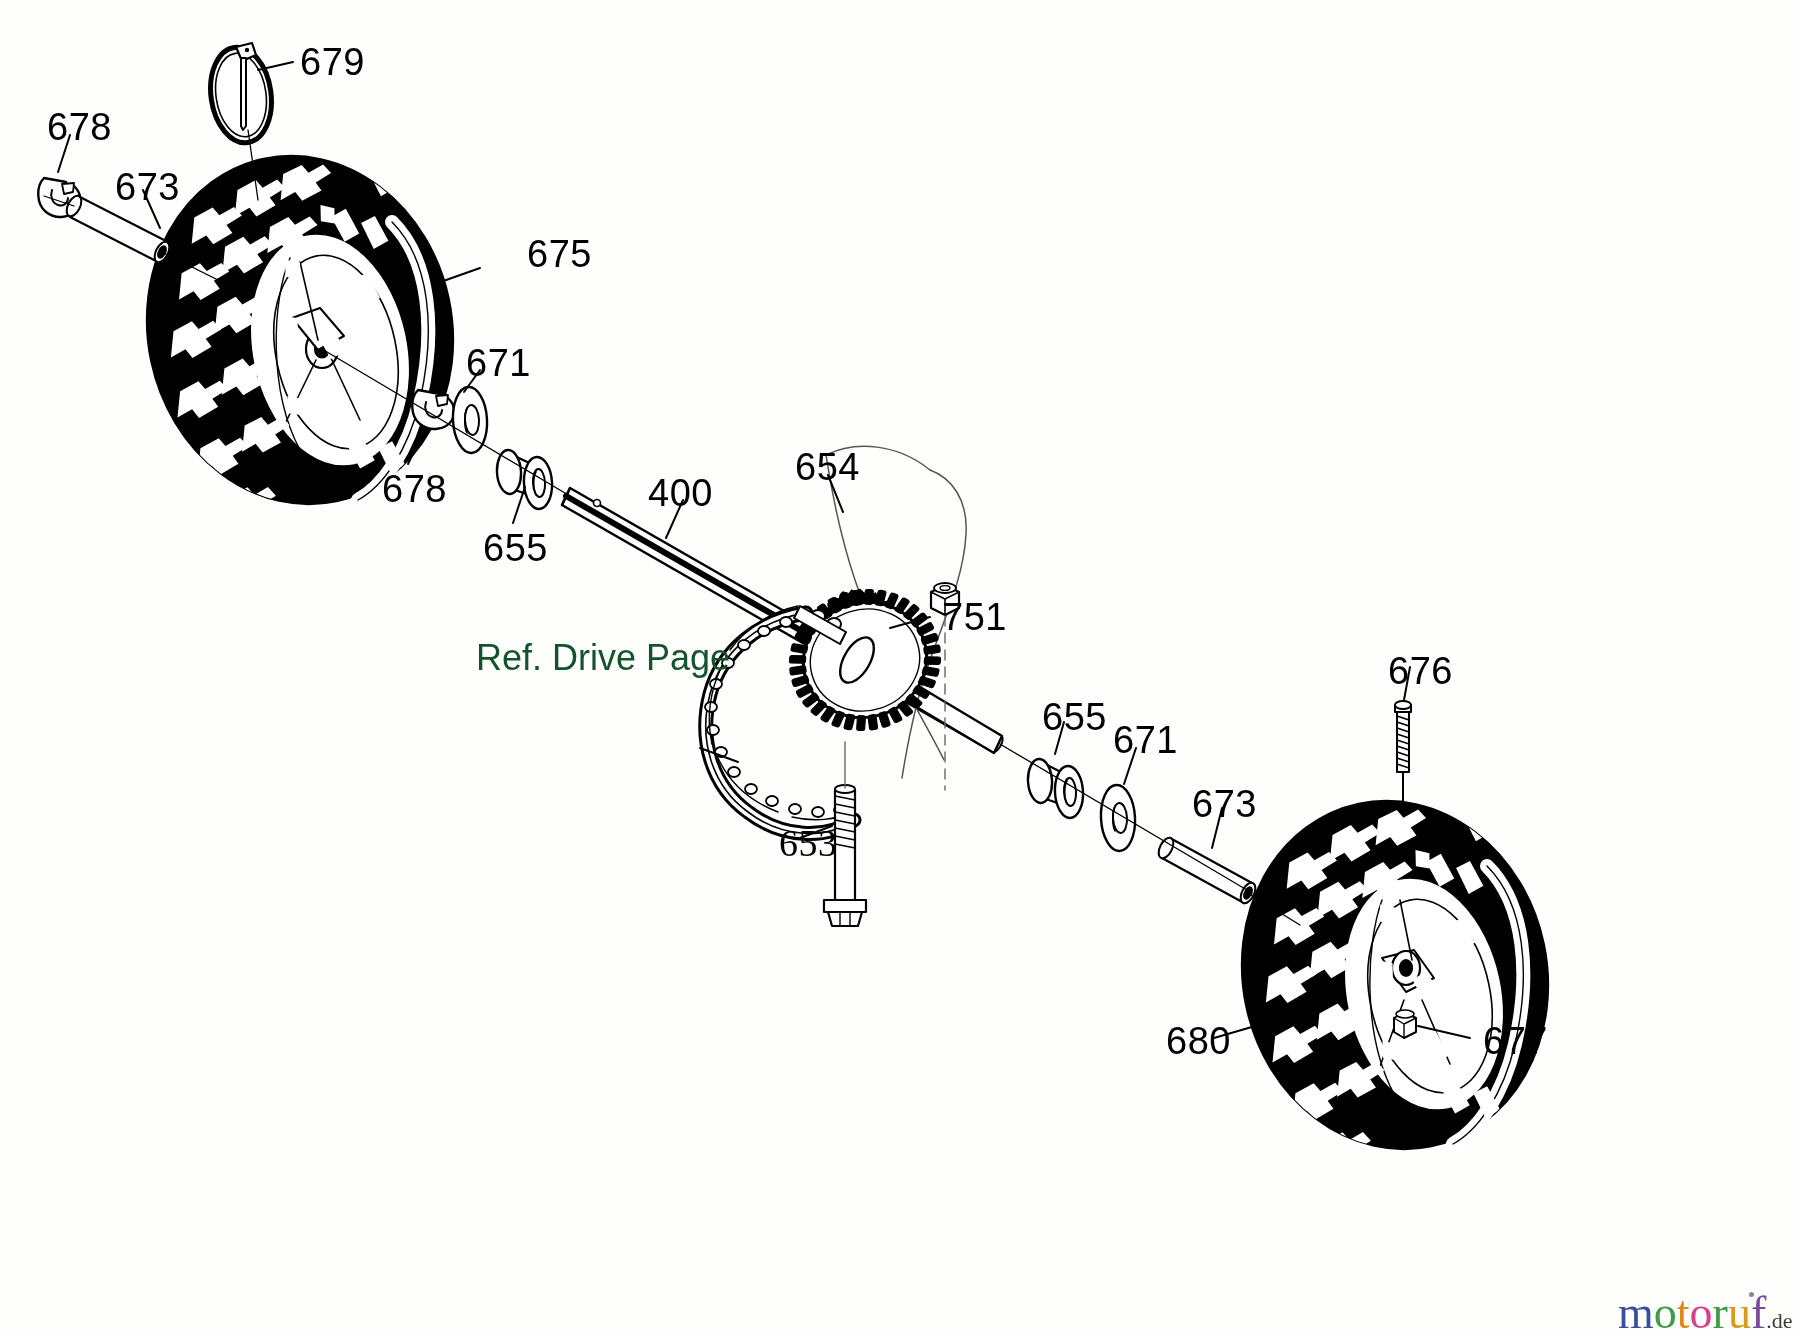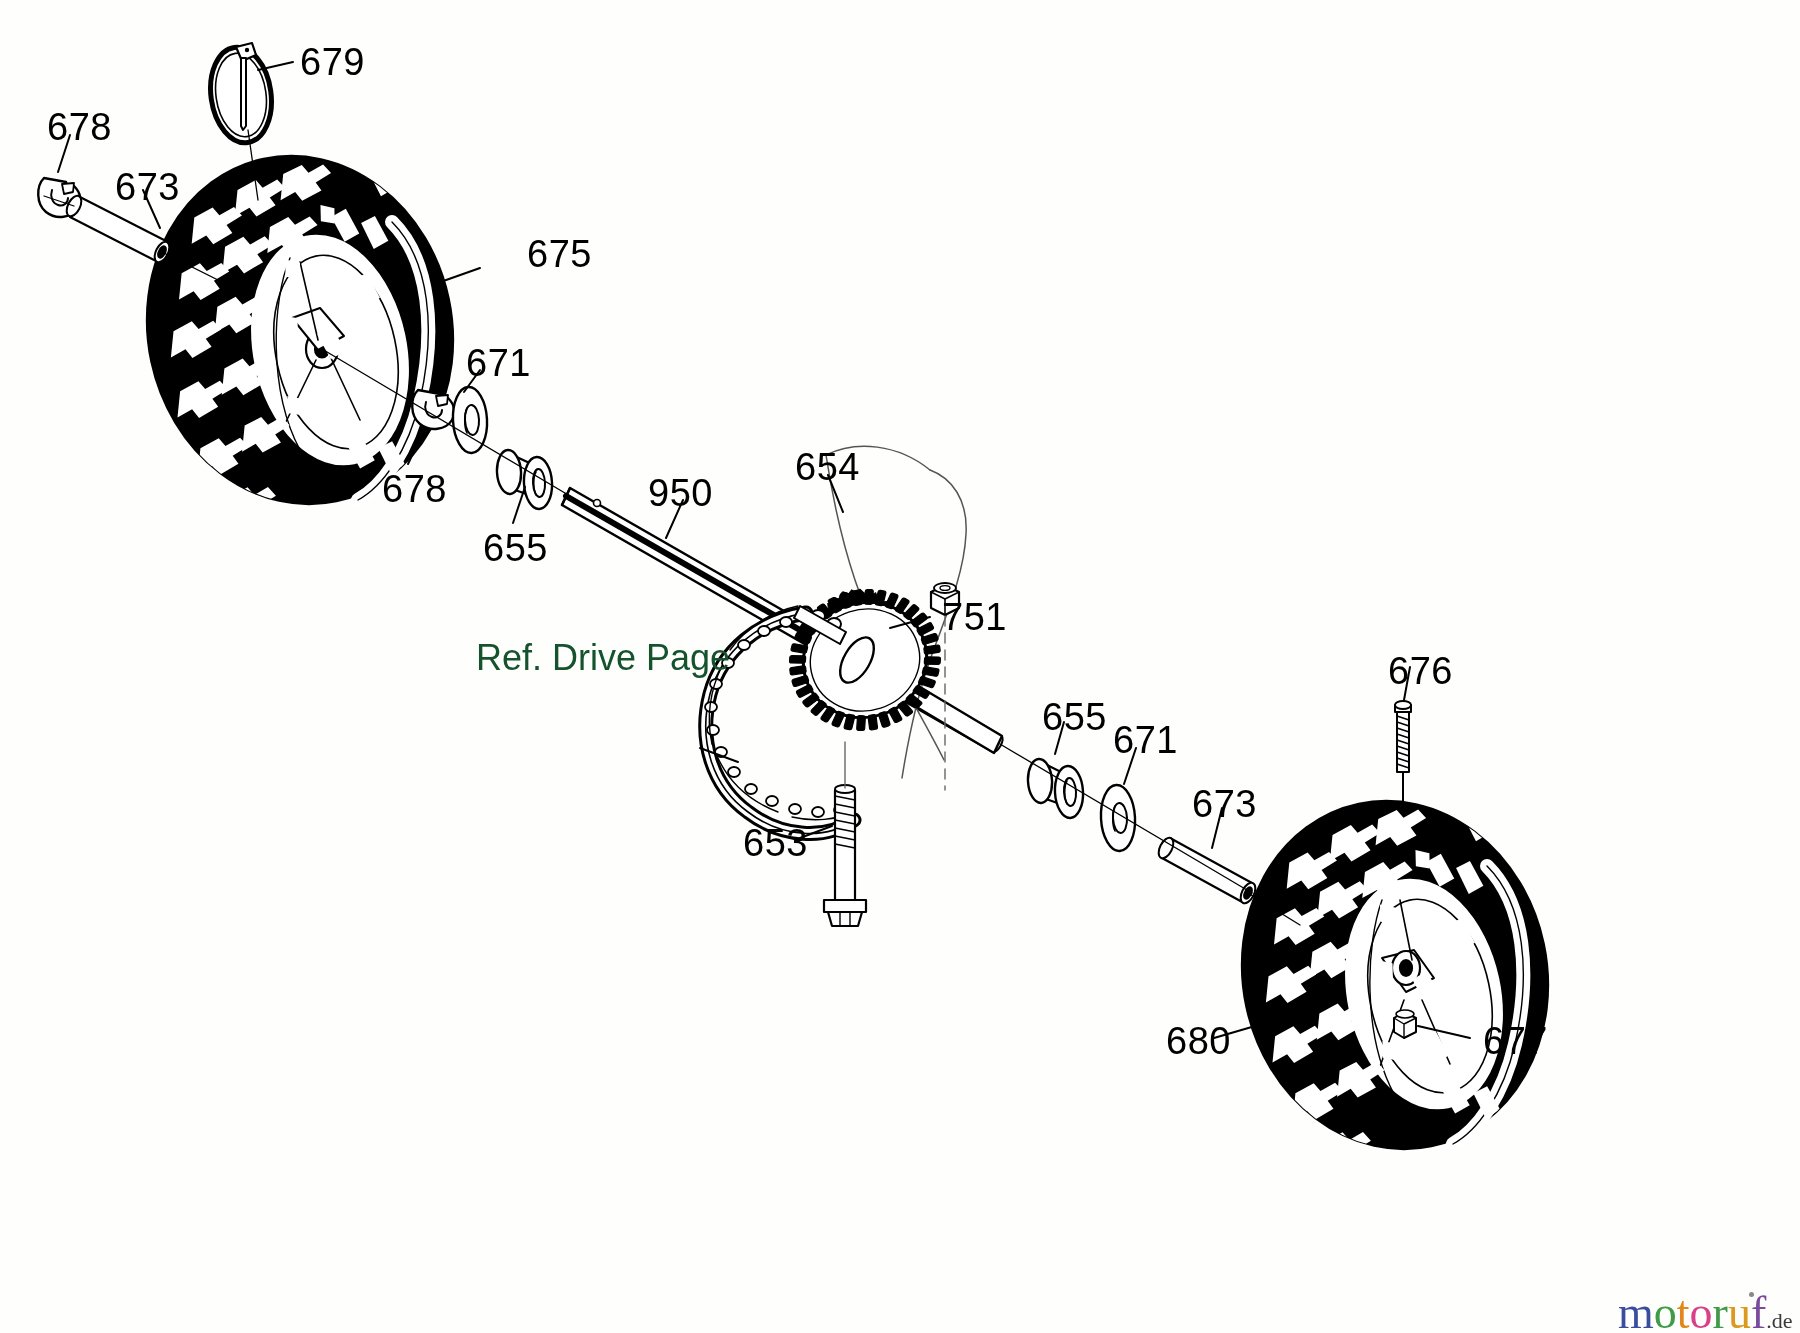--- a/index.html
+++ b/index.html
@@ -482,24 +482,24 @@
     </g>
   </svg>
 
   <div class="callout" style="left:300px; top:43px;">679</div>
   <div class="callout" style="left:47px; top:108px;">678</div>
   <div class="callout" style="left:115px; top:168px;">673</div>
   <div class="callout" style="left:491px; top:235px;margin-left:36px;">675</div>
   <div class="callout" style="left:466px; top:344px;">671</div>
   <div class="callout" style="left:382px; top:470px;">678</div>
   <div class="callout" style="left:483px; top:529px;">655</div>
-  <div class="callout" style="left:648px; top:474px;">950</div>
+  <div class="callout" style="left:648px; top:474px;">400</div>
   <div class="callout" style="left:795px; top:448px;">654</div>
   <div class="callout" style="left:942px; top:598px;">751</div>
-  <div class="callout" style="left:743px; top:824px;">653</div>
+  <div class="callout" style="left:779px; top:824px;font-family:Liberation Serif, serif;">653</div>
   <div class="callout" style="left:1042px; top:698px;">655</div>
   <div class="callout" style="left:1113px; top:721px;">671</div>
   <div class="callout" style="left:1192px; top:785px;">673</div>
   <div class="callout" style="left:1388px; top:652px;">676</div>
   <div class="callout" style="left:1166px; top:1022px;">680</div>
   <div class="callout" style="left:1483px; top:1022px;">677</div>
 
   <div class="reftext" style="left:476px; top:640px;">Ref. Drive Page</div>
 
   <div id="watermark">

